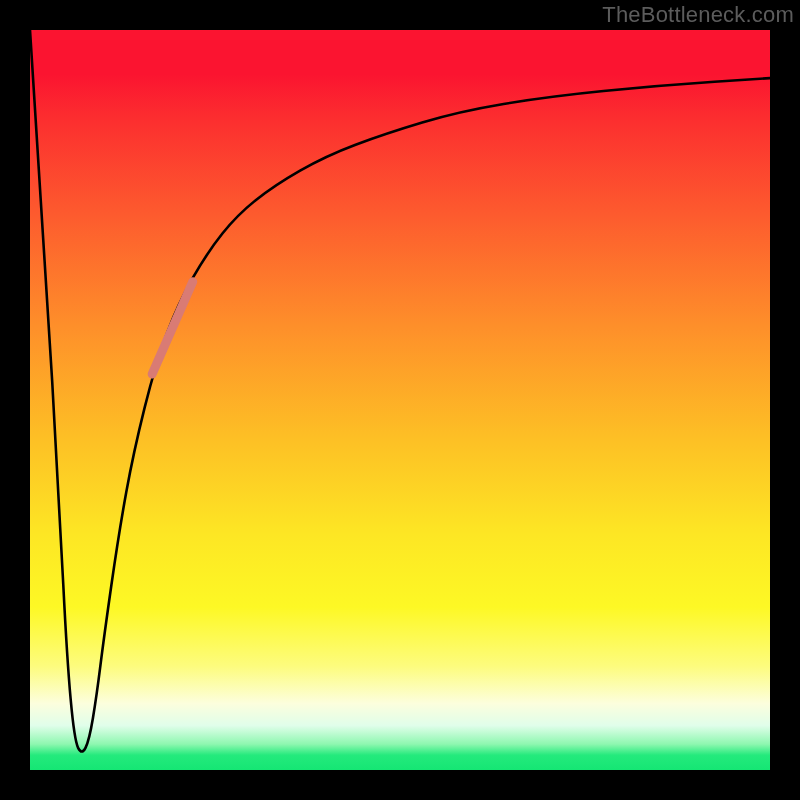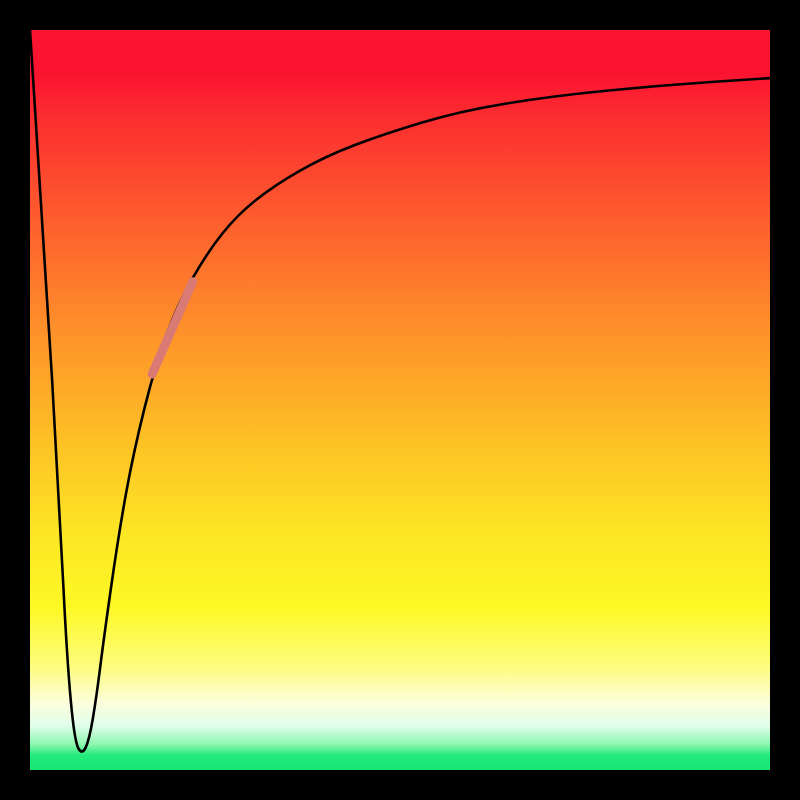--- a/index.html
+++ b/index.html
@@ -66,20 +66,21 @@
     top: 0;
     width: 100%;
     height: 100%;
     z-index: 3;
   }
 </style>
 </head>
 <body>
 
 <div class="frame">
+  <div class="watermark">TheBottleneck.com</div>
   <div class="plot-area">
     <div class="gradient"></div>
     <svg class="curve" viewBox="0 0 100 100" preserveAspectRatio="none">
       <path fill="none" stroke="#000" stroke-width="0.35" stroke-linejoin="round" stroke-linecap="round" d="M0.00 0.00 Q2.00 30.00 3.00 47.50 Q4.00 65.00 4.50 75.00 Q5.00 85.00 5.50 90.50 Q6.00 96.00 6.50 97.00 Q7.00 98.00 7.50 97.00 Q8.00 96.00 8.50 93.00 Q9.00 90.00 9.50 86.00 Q10.00 82.00 11.00 75.00 Q12.00 68.00 13.00 62.50 Q14.00 57.00 15.50 51.00 Q17.00 45.00 18.50 41.00 Q20.00 37.00 22.00 33.50 Q24.00 30.00 26.00 27.50 Q28.00 25.00 30.50 23.00 Q33.00 21.00 36.50 19.00 Q40.00 17.00 44.00 15.50 Q48.00 14.00 53.00 12.50 Q58.00 11.00 64.00 10.00 Q70.00 9.00 77.50 8.25 Q85.00 7.50 92.50 7.00 L100.00 6.50" id="main-path"></path>
       <path fill="none" stroke="#d97b74" stroke-width="1.2" stroke-linecap="round" d="M16.50 46.50 L22.00 34.00" id="hl-path"></path>
     </svg>
   </div>
 </div>
 
 </body></html>

